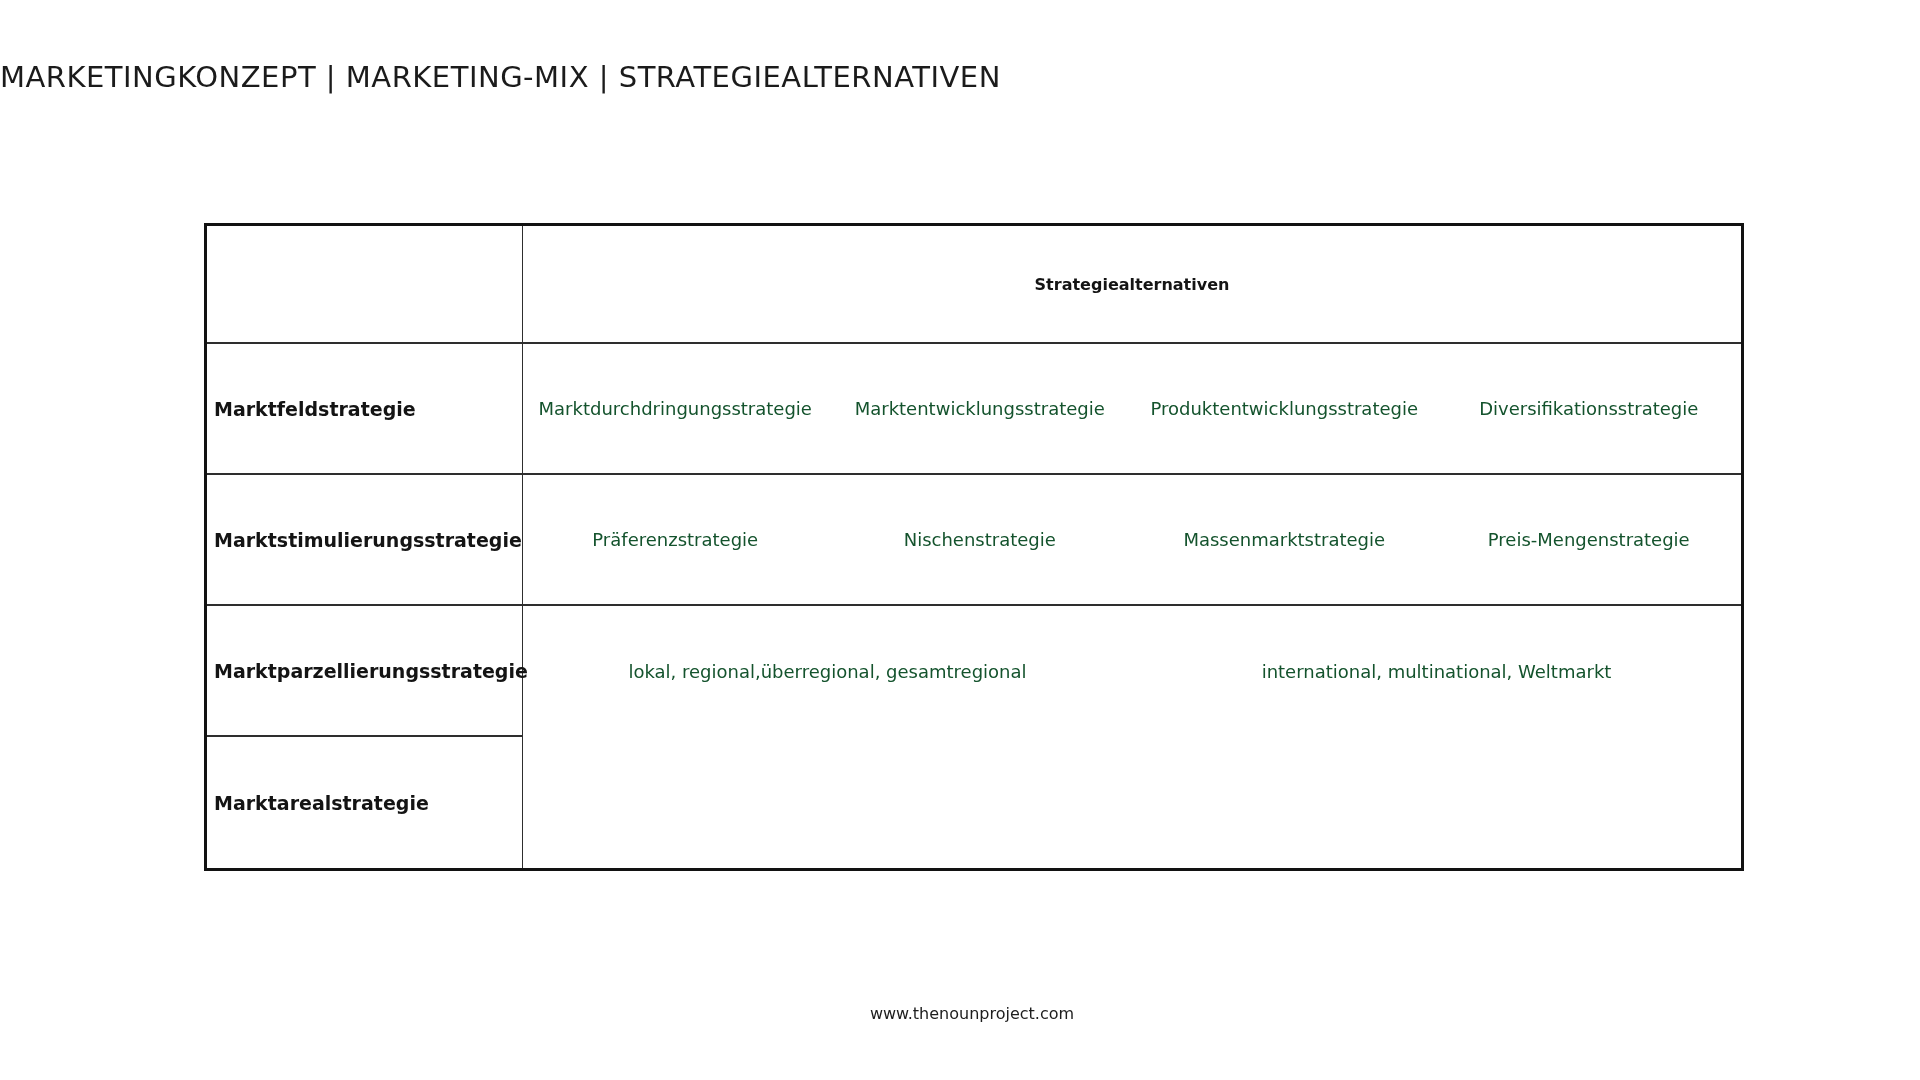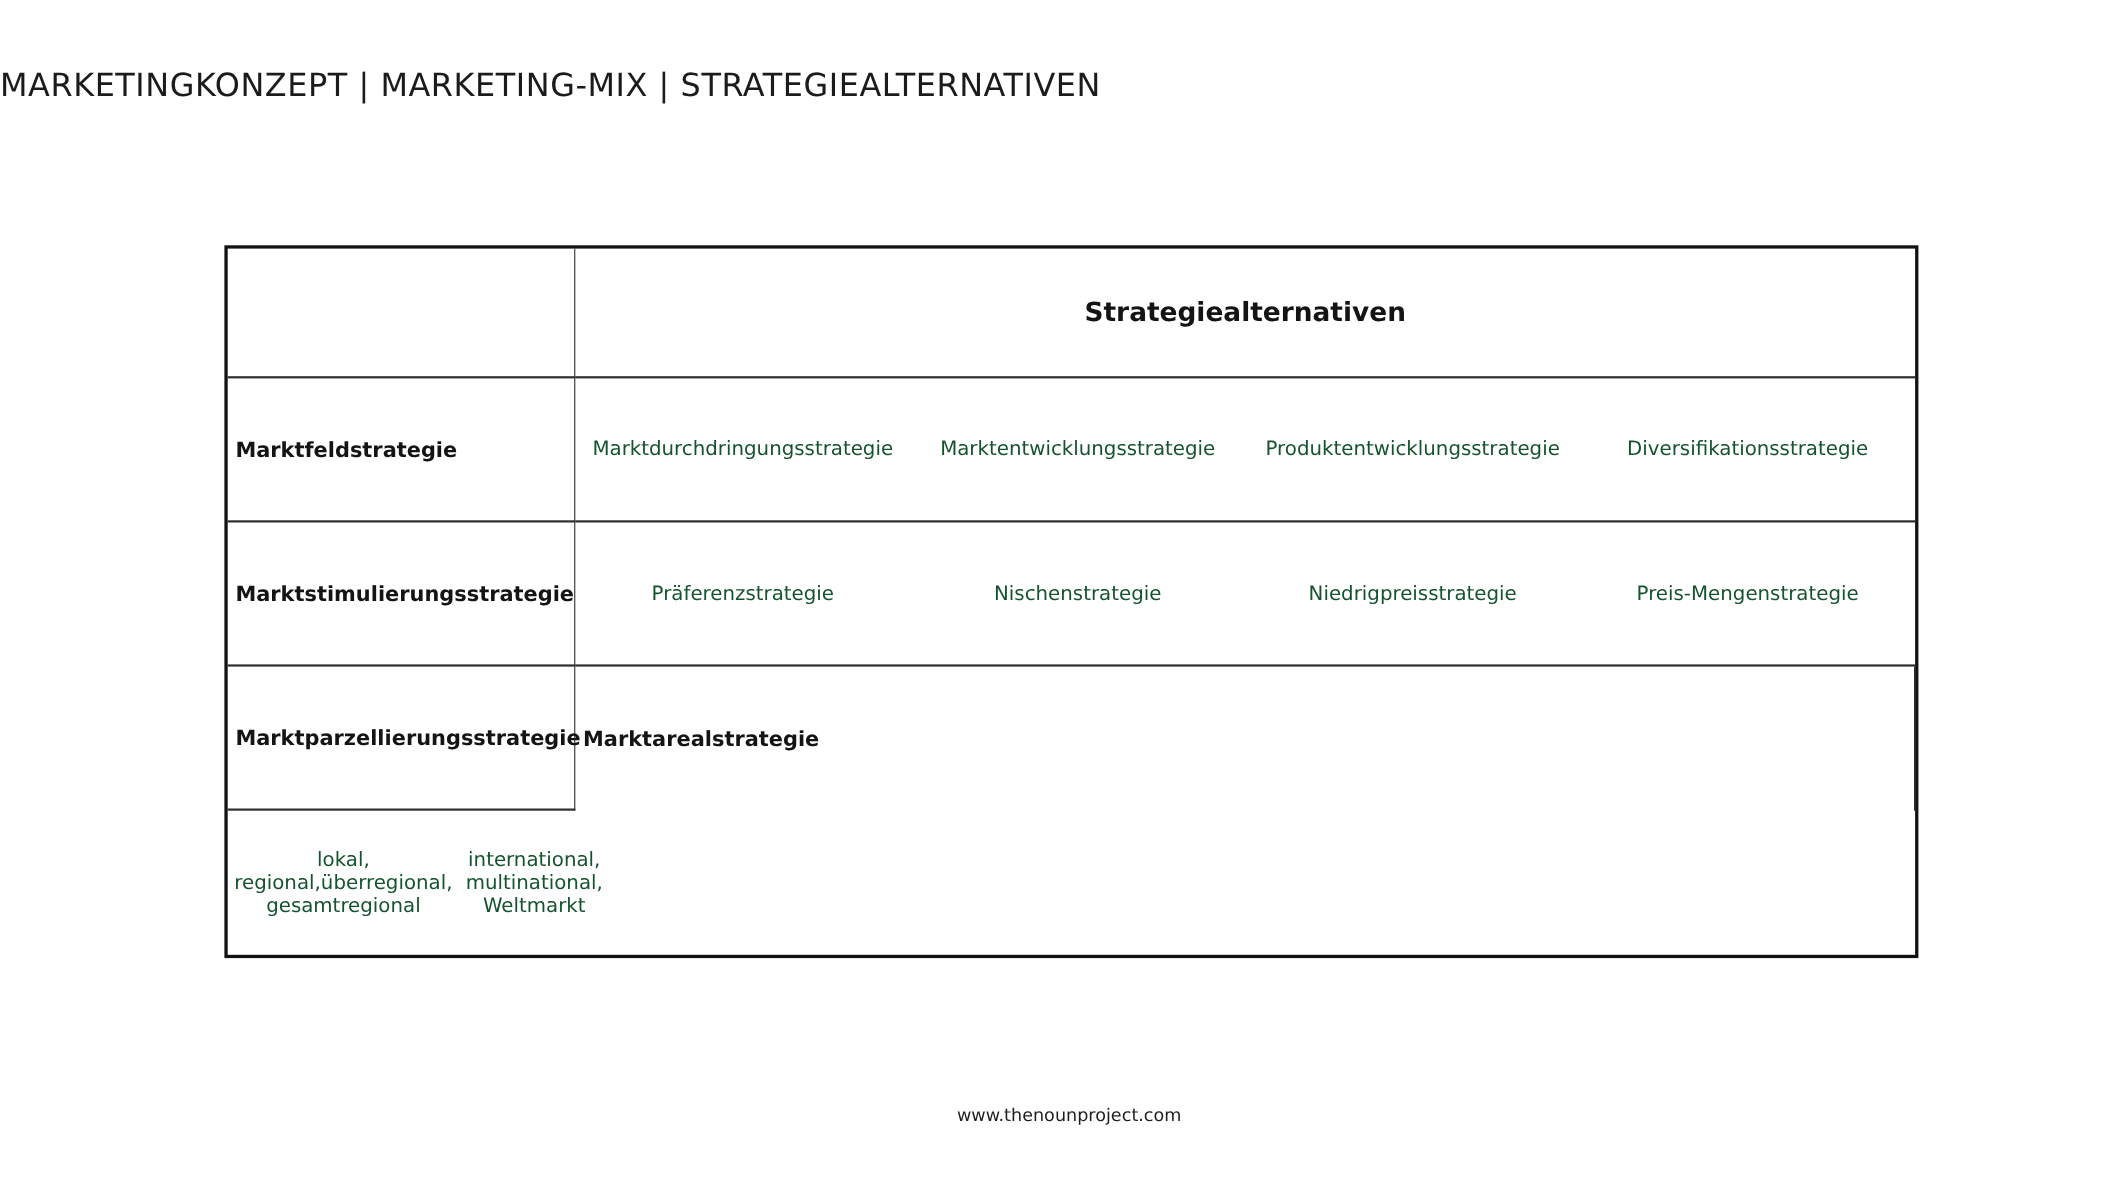--- a/index.html
+++ b/index.html
@@ -49,21 +49,21 @@
     font-weight: bold;
     font-size: 19px;
     color: #141414;
   }
   .row-sep {
     border-bottom: 2px solid #2e2e2e;
   }
   .header-cell {
     justify-content: center;
     font-weight: bold;
-    font-size: 24px;
+    font-size: 16px;
     color: #141414;
   }
   .content-row {
     width: 100%;
     display: flex;
   }
   .content-item {
     flex: 1;
     text-align: center;
     font-size: 18px;
@@ -100,32 +100,32 @@
       <div class="content-item">Produktentwicklungsstrategie</div>
       <div class="content-item">Diversifikationsstrategie</div>
     </div>
   </div>
 
   <div class="cell label-col row-sep">Marktstimulierungsstrategie</div>
   <div class="cell row-sep">
     <div class="content-row">
       <div class="content-item">Präferenzstrategie</div>
       <div class="content-item">Nischenstrategie</div>
-      <div class="content-item">Niedrigpreisstrategie</div>
+      <div class="content-item">Massenmarktstrategie</div>
       <div class="content-item">Preis-Mengenstrategie</div>
     </div>
   </div>
 
   <div class="cell label-col row-sep">Marktparzellierungsstrategie</div>
 
-  <div class="cell label-col">Marktarealstrategie</div>
   <div class="cell">
     <div class="content-row">
       <div class="content-item">lokal, regional,überregional, gesamtregional</div>
       <div class="content-item">international, multinational, Weltmarkt</div>
     </div>
   </div>
+  <div class="cell label-col">Marktarealstrategie</div>
 
 </div>
 
 <div class="footer">
   <div>www.thenounproject.com</div>
 </div>
 
 </body></html>

